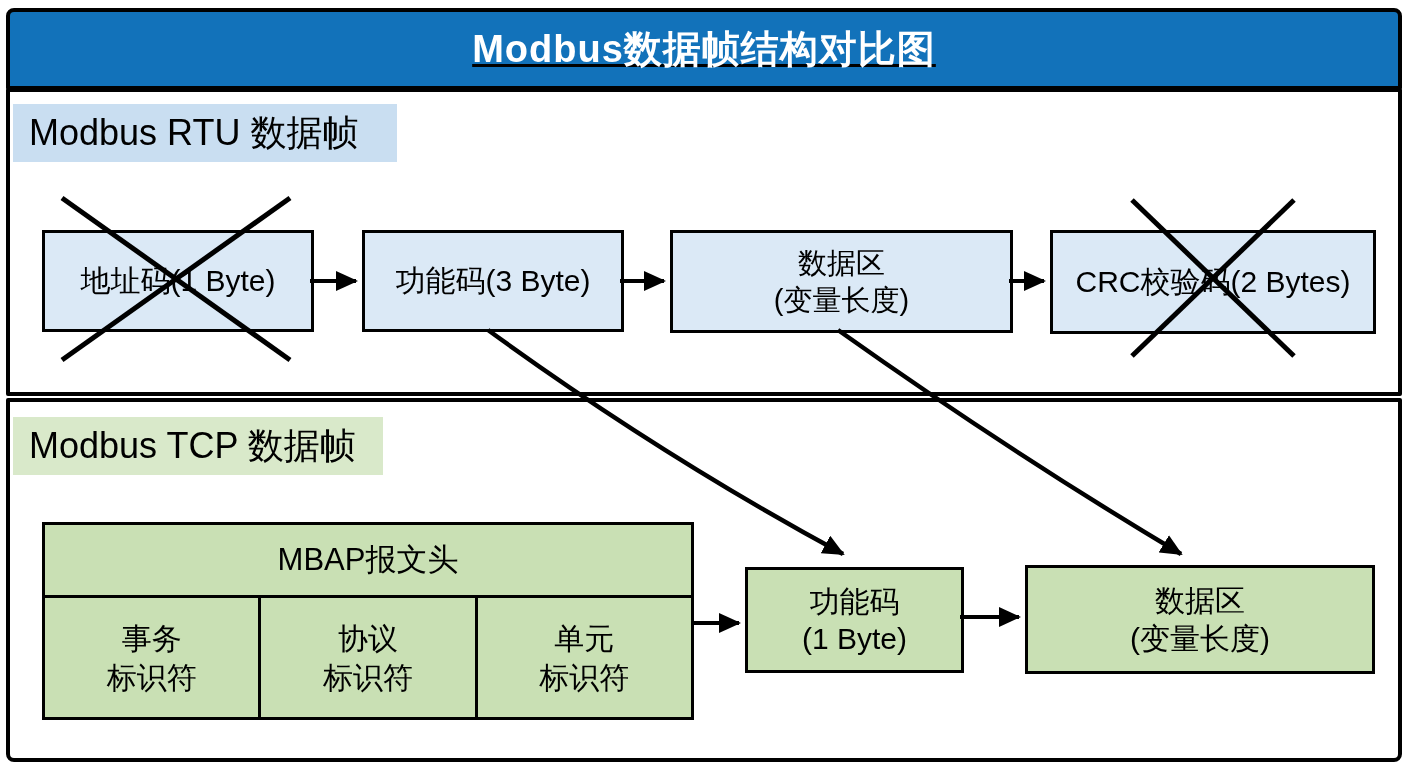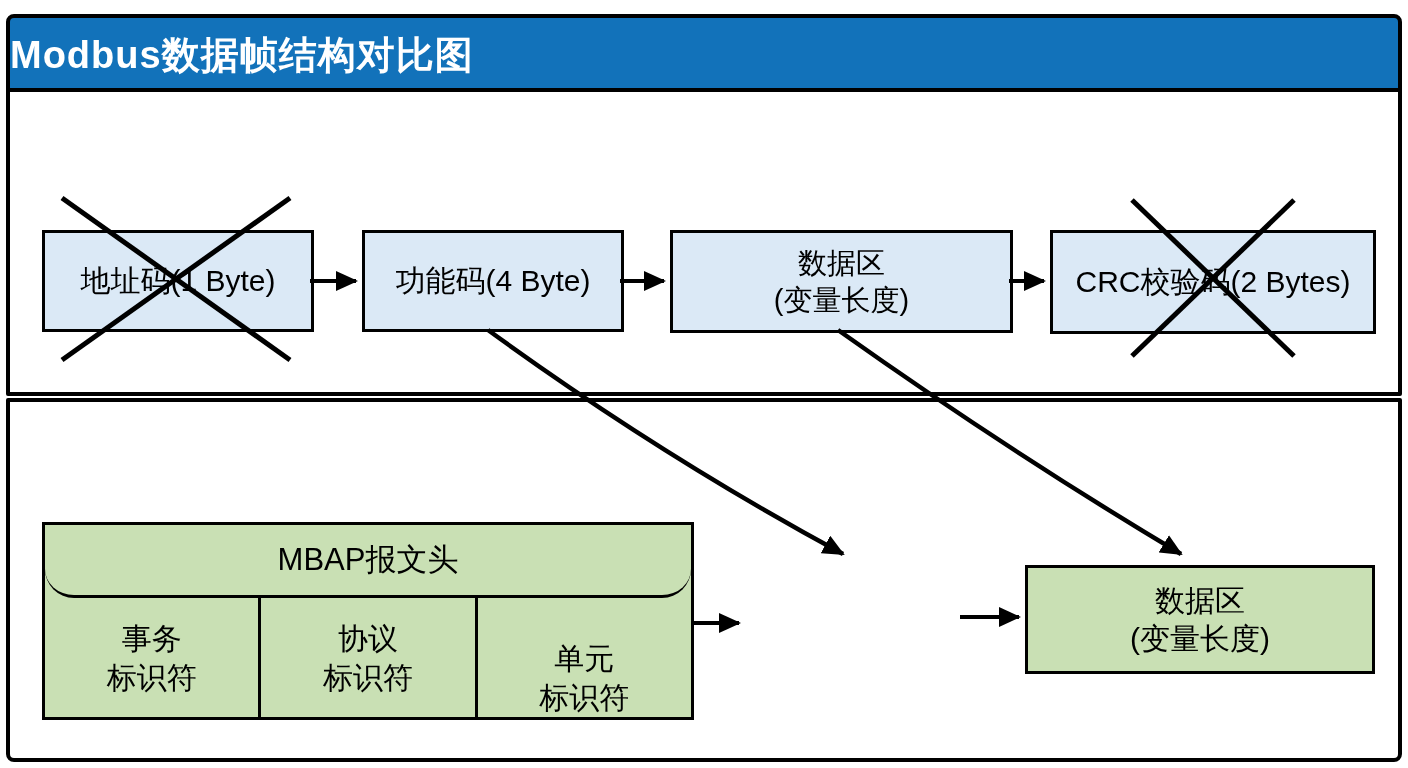--- a/index.html
+++ b/index.html
@@ -9,23 +9,23 @@
     --tcp-fill:#C9E0B4;
     --tcp-label-bg:#D9E9CA;
     --ink:#000000;
   }
   html,body{margin:0;padding:0;background:#ffffff;}
   .canvas{
     position:relative;width:1408px;height:768px;background:#ffffff;overflow:hidden;
     font-family:"Liberation Sans","DejaVu Sans",sans-serif;color:#000;
   }
   .title-bar{
-    position:absolute;left:6px;top:14px;width:1388px;height:74px;
+    position:absolute;left:6px;top:8px;width:1388px;height:74px;
     background:var(--title-bg);border:4px solid var(--ink);border-radius:8px 8px 2px 2px;
-    display:flex;align-items:center;justify-content:flex-start;
+    display:flex;align-items:center;justify-content:center;text-decoration:underline;
   }
   .title-bar span{color:#fff;font-size:38px;font-weight:bold;letter-spacing:1px;}
   .section{
     position:absolute;left:6px;width:1388px;background:#fff;
     border:4px solid var(--ink);
   }
   .section.rtu{top:88px;height:300px;border-radius:2px;}
   .section.tcp{top:398px;height:356px;border-radius:2px 2px 8px 8px;}
   .sec-label{
     position:absolute;height:58px;display:flex;align-items:center;
@@ -45,49 +45,51 @@
   .b-data{left:670px;top:230px;width:337px;height:97px;font-size:29px;}
   .b-crc {left:1050px;top:230px;width:320px;height:98px;}
   .b-tfunc{left:745px;top:567px;width:213px;height:100px;}
   .b-tdata{left:1025px;top:565px;width:344px;height:103px;}
   .mbap{
     position:absolute;left:42px;top:522px;width:646px;
     border:3px solid var(--ink);background:var(--tcp-fill);
   }
   .mbap-header{
     height:70px;border-bottom:3px solid var(--ink);
-    display:flex;align-items:center;justify-content:center;font-size:31px;border-radius:29px;
+    display:flex;align-items:center;justify-content:center;font-size:31px;
   }
   .mbap-cells{display:flex;height:119px;}
   .mbap-cell{
     flex:1;border-right:3px solid var(--ink);
     display:flex;flex-direction:column;align-items:center;justify-content:center;
     font-size:30px;line-height:1.3;text-align:center;
   }
-  .mbap-cell:last-child{border-right:none;justify-content:flex-end;}
+  .mbap-cell:last-child{border-right:none;}
   svg.overlay{position:absolute;left:0;top:0;pointer-events:none;}
 </style>
 </head>
 <body>
 
 <div class="canvas">
 
   <div class="title-bar">
     <span>Modbus数据帧结构对比图</span>
   </div>
 
   <div class="section rtu"></div>
   <div class="section tcp"></div>
 
+  <div class="sec-label rtu-label">Modbus RTU 数据帧</div>
+  <div class="sec-label tcp-label">Modbus TCP 数据帧</div>
 
   <div class="box blue-box b-addr">
     <span>地址码(1 Byte)</span>
   </div>
   <div class="box blue-box b-func">
-    <span>功能码(4 Byte)</span>
+    <span>功能码(3 Byte)</span>
   </div>
   <div class="box blue-box b-data">
     <span>数据区</span>
     <span>(变量长度)</span>
   </div>
   <div class="box blue-box b-crc">
     <span>CRC校验码(2 Bytes)</span>
   </div>
 
   <div class="mbap">
@@ -103,20 +105,24 @@
         <span>协议</span>
         <span>标识符</span>
       </div>
       <div class="mbap-cell">
         <span>单元</span>
         <span>标识符</span>
       </div>
     </div>
   </div>
 
+  <div class="box green-box b-tfunc">
+    <span>功能码</span>
+    <span>(1 Byte)</span>
+  </div>
   <div class="box green-box b-tdata">
     <span>数据区</span>
     <span>(变量长度)</span>
   </div>
 
   <svg class="overlay" width="1408" height="768" viewBox="0 0 1408 768">
     <defs>
       <marker id="ah" markerUnits="userSpaceOnUse" markerWidth="22" markerHeight="20" refX="20" refY="10" orient="auto">
         <path d="M0,0 L22,10 L0,20 Z" fill="#000"></path>
       </marker>

